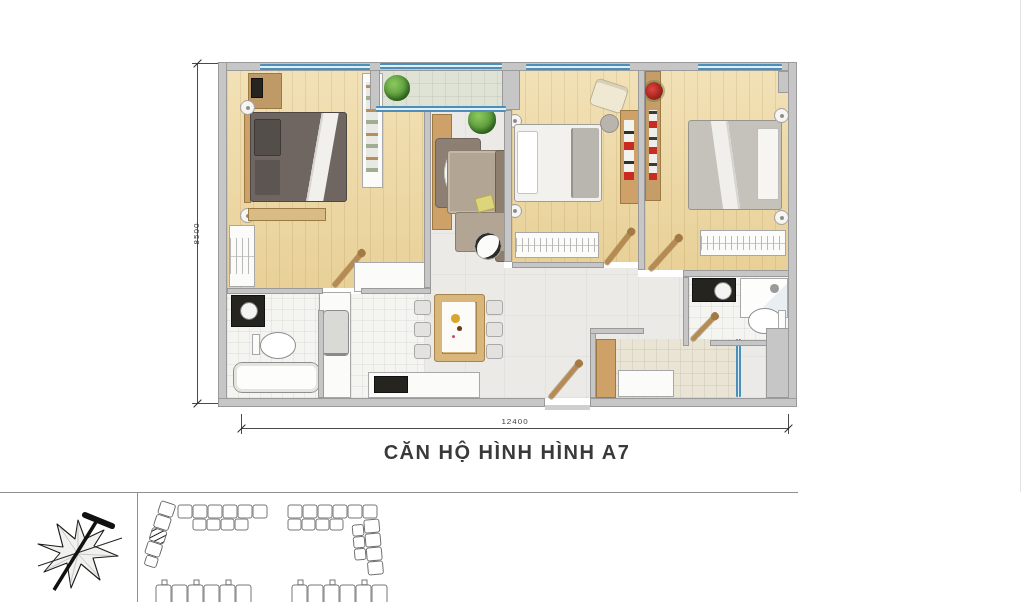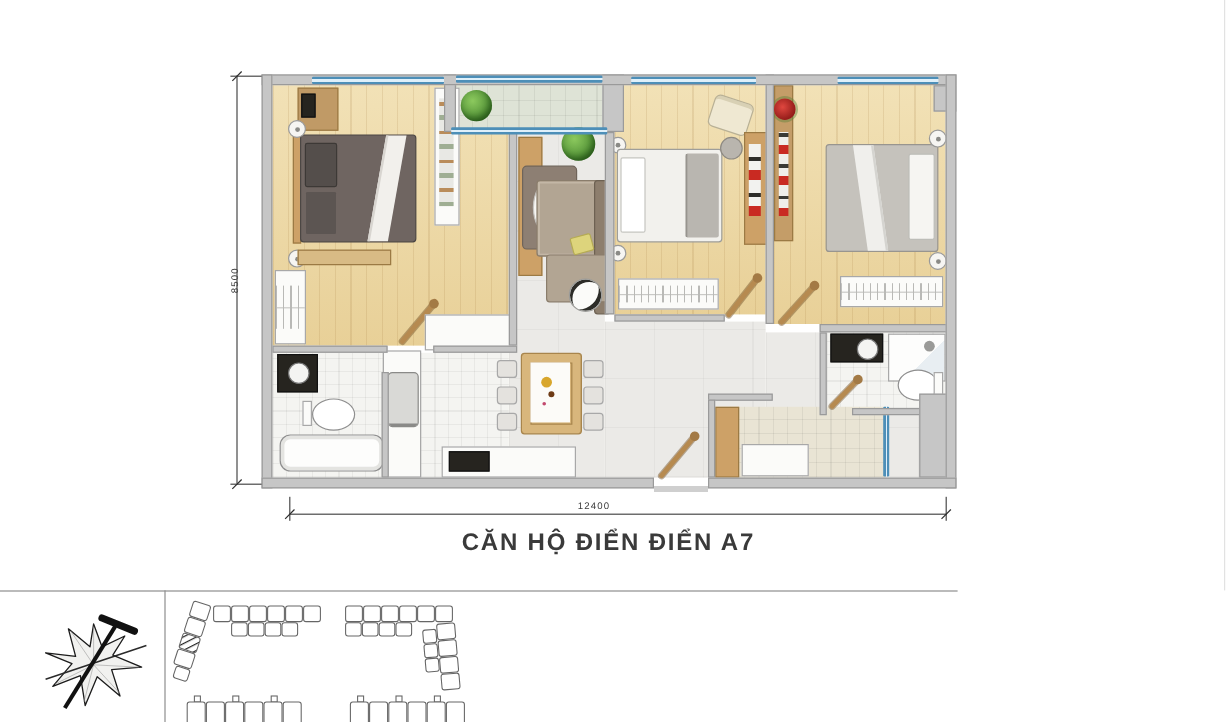--- a/index.html
+++ b/index.html
@@ -196,23 +196,23 @@
   <div class="dim" style="left:192px;top:403px;width:26px;height:1px;"></div>
   <div class="tick" style="left:192px;top:63px;"></div>
   <div class="tick" style="left:192px;top:403px;"></div>
   <div class="dimtxt" style="left:166px;top:229px;width:60px;transform:rotate(-90deg);">8500</div>
 
   <div class="dim" style="left:241px;top:428px;width:548px;height:1px;"></div>
   <div class="dim" style="left:241px;top:414px;width:1px;height:20px;"></div>
   <div class="dim" style="left:788px;top:414px;width:1px;height:20px;"></div>
   <div class="tick" style="left:236px;top:428px;"></div>
   <div class="tick" style="left:783px;top:428px;"></div>
-  <div class="dimtxt" style="left:428px;top:417px;width:134px;text-align:center;">12400</div>
-
-  <div class="title" style="left:287px;top:441px;width:440px;">CĂN HỘ ĐIỂN ĐIỂN A7</div>
+  <div class="dimtxt" style="left:448px;top:417px;width:134px;text-align:center;">12400</div>
+
+  <div class="title" style="left:287px;top:441px;width:440px;">CĂN HỘ HÌNH HÌNH A7</div>
 
   <div class="hr" style="left:0;top:492px;width:798px;height:1px;"></div>
   <div class="hr" style="left:137px;top:492px;width:1px;height:110px;"></div>
   <div class="hr" style="left:1020px;top:0;width:1px;height:492px;background:#e2e2e2;"></div>
 
   <svg class="abs" style="left:30px;top:506px;" width="105" height="92" viewBox="0 0 105 92">
     <polygon points="48,14 55,33 74,24 64,40 88,50 63,52 70,74 51,58 41,82 37,57 14,66 30,47 8,38 33,41 27,18 45,33" fill="#f1f1ef" stroke="#1c1c1c" stroke-width="1.1" stroke-linejoin="round"></polygon>
     <g stroke="#9a9a9a" stroke-width="0.5">
       <line x1="48" y1="48" x2="48" y2="16"></line>
         <line x1="48" y1="48" x2="70" y2="72"></line>

